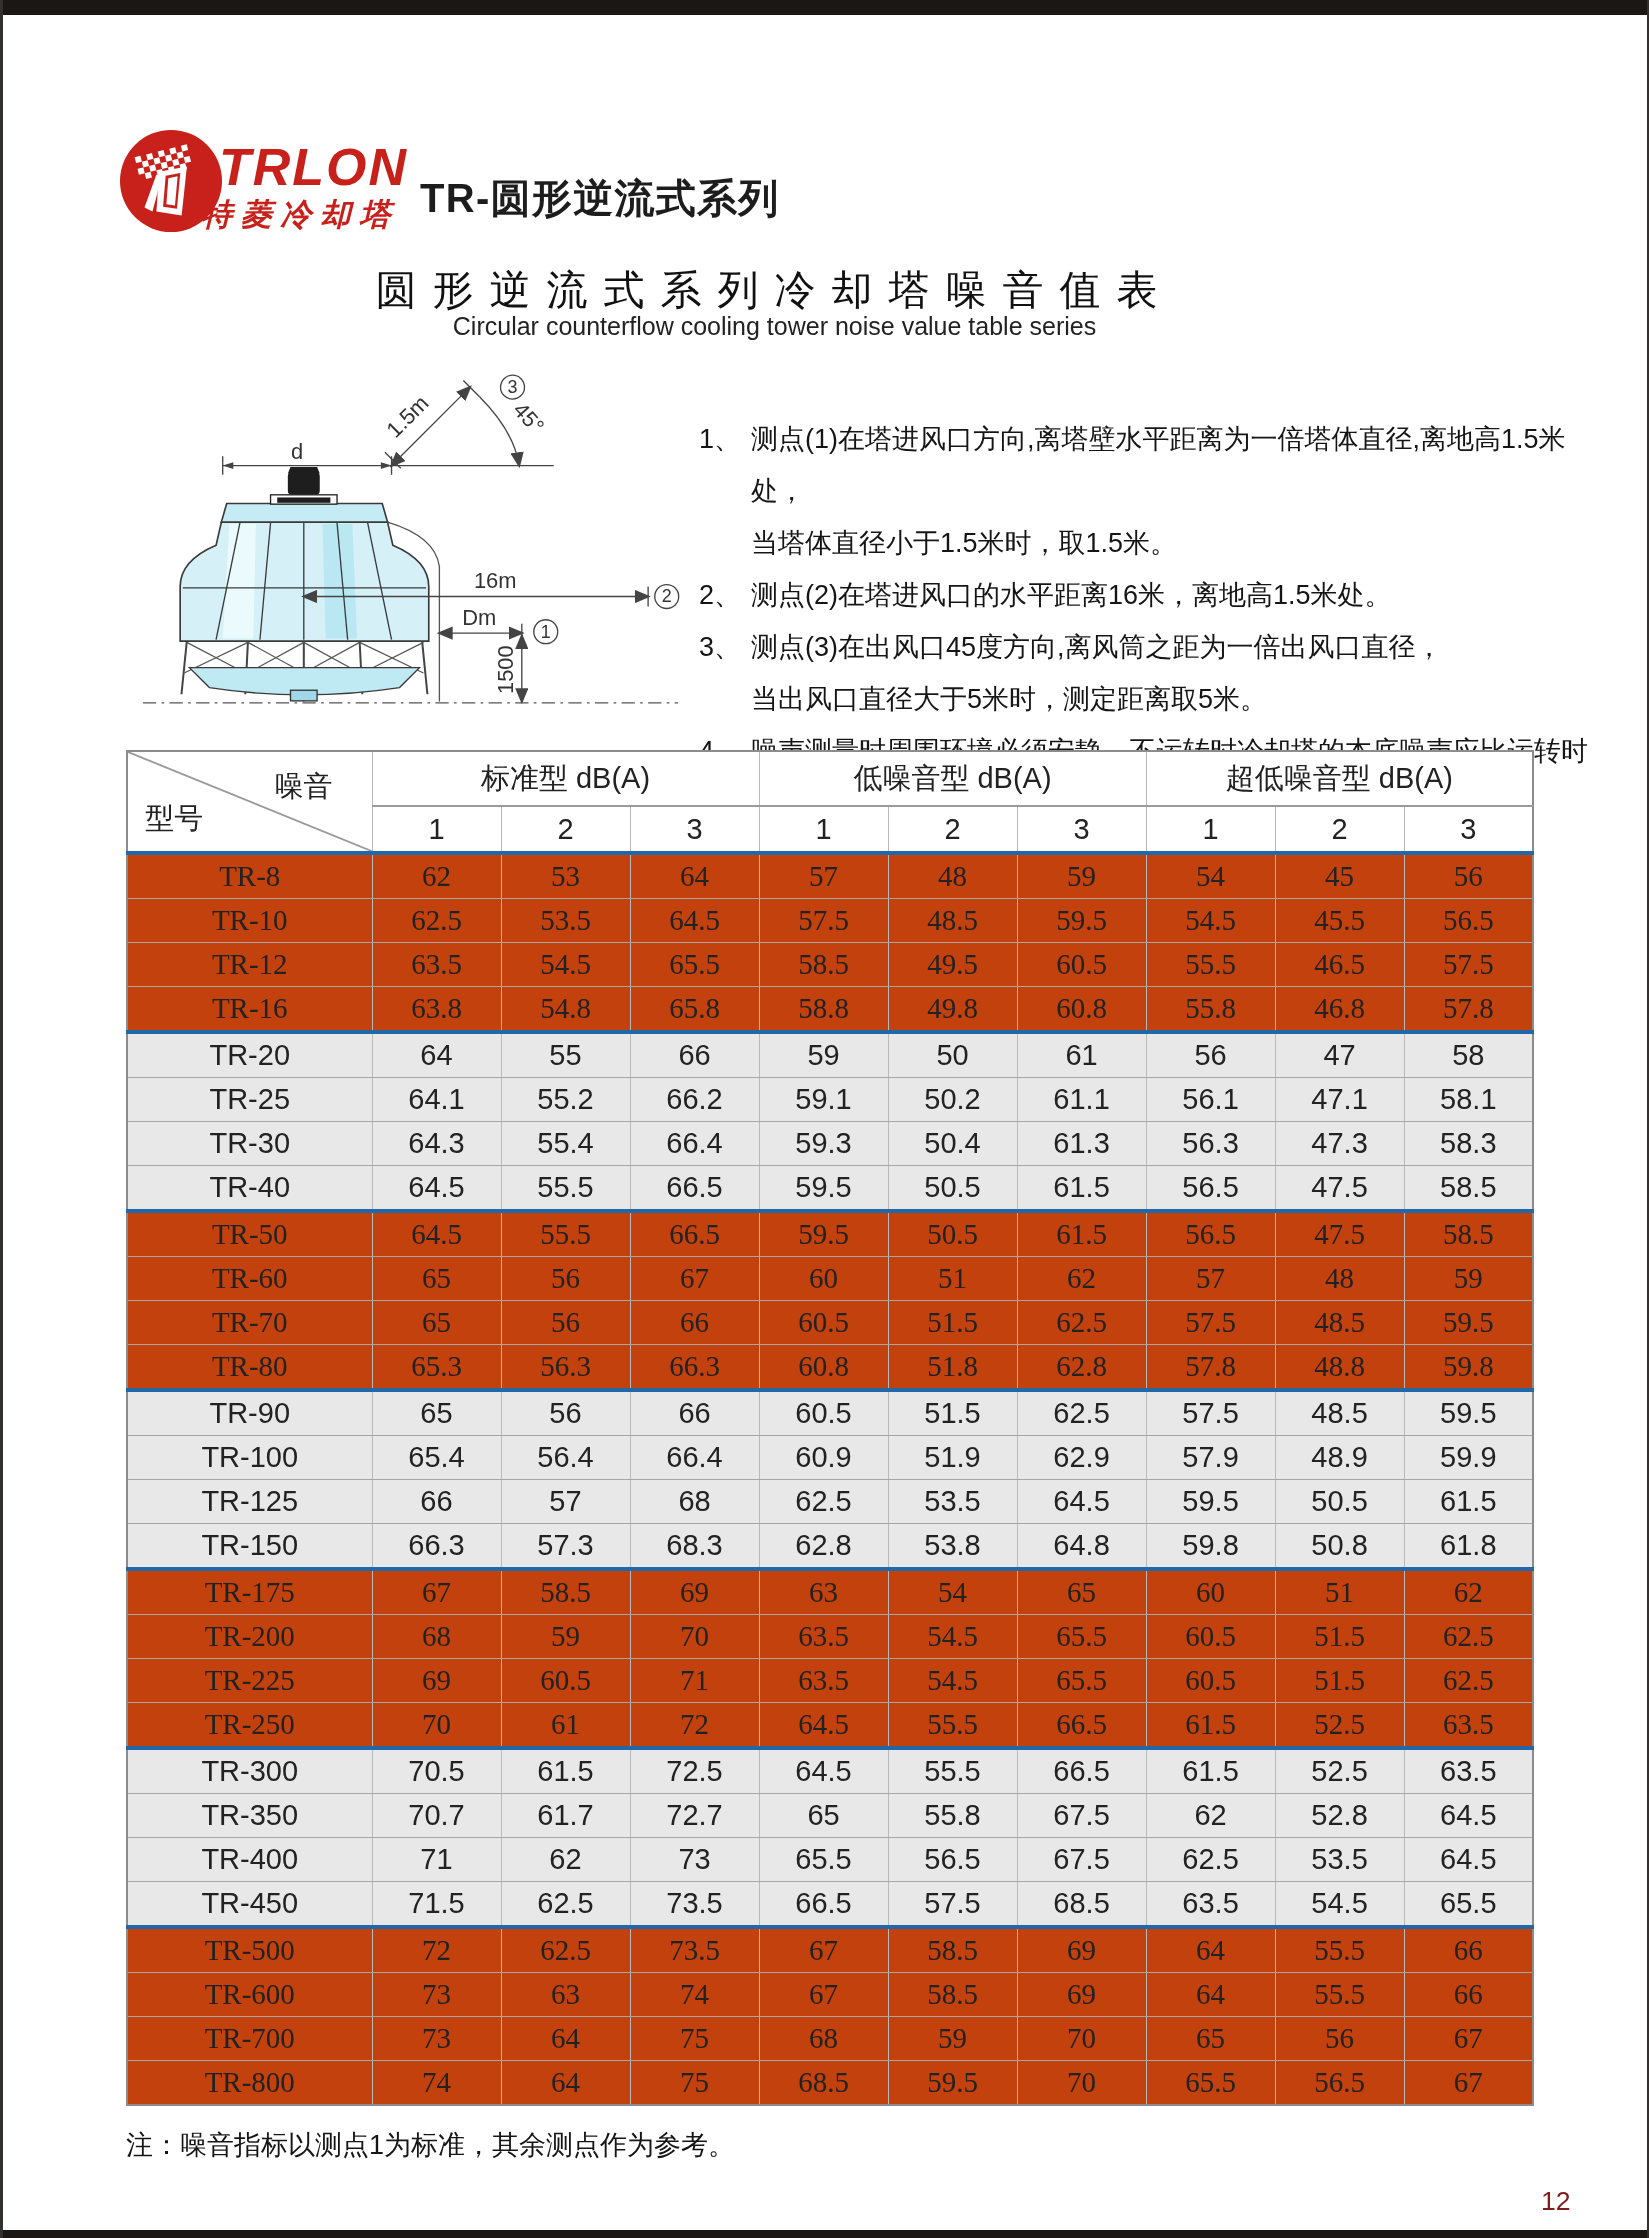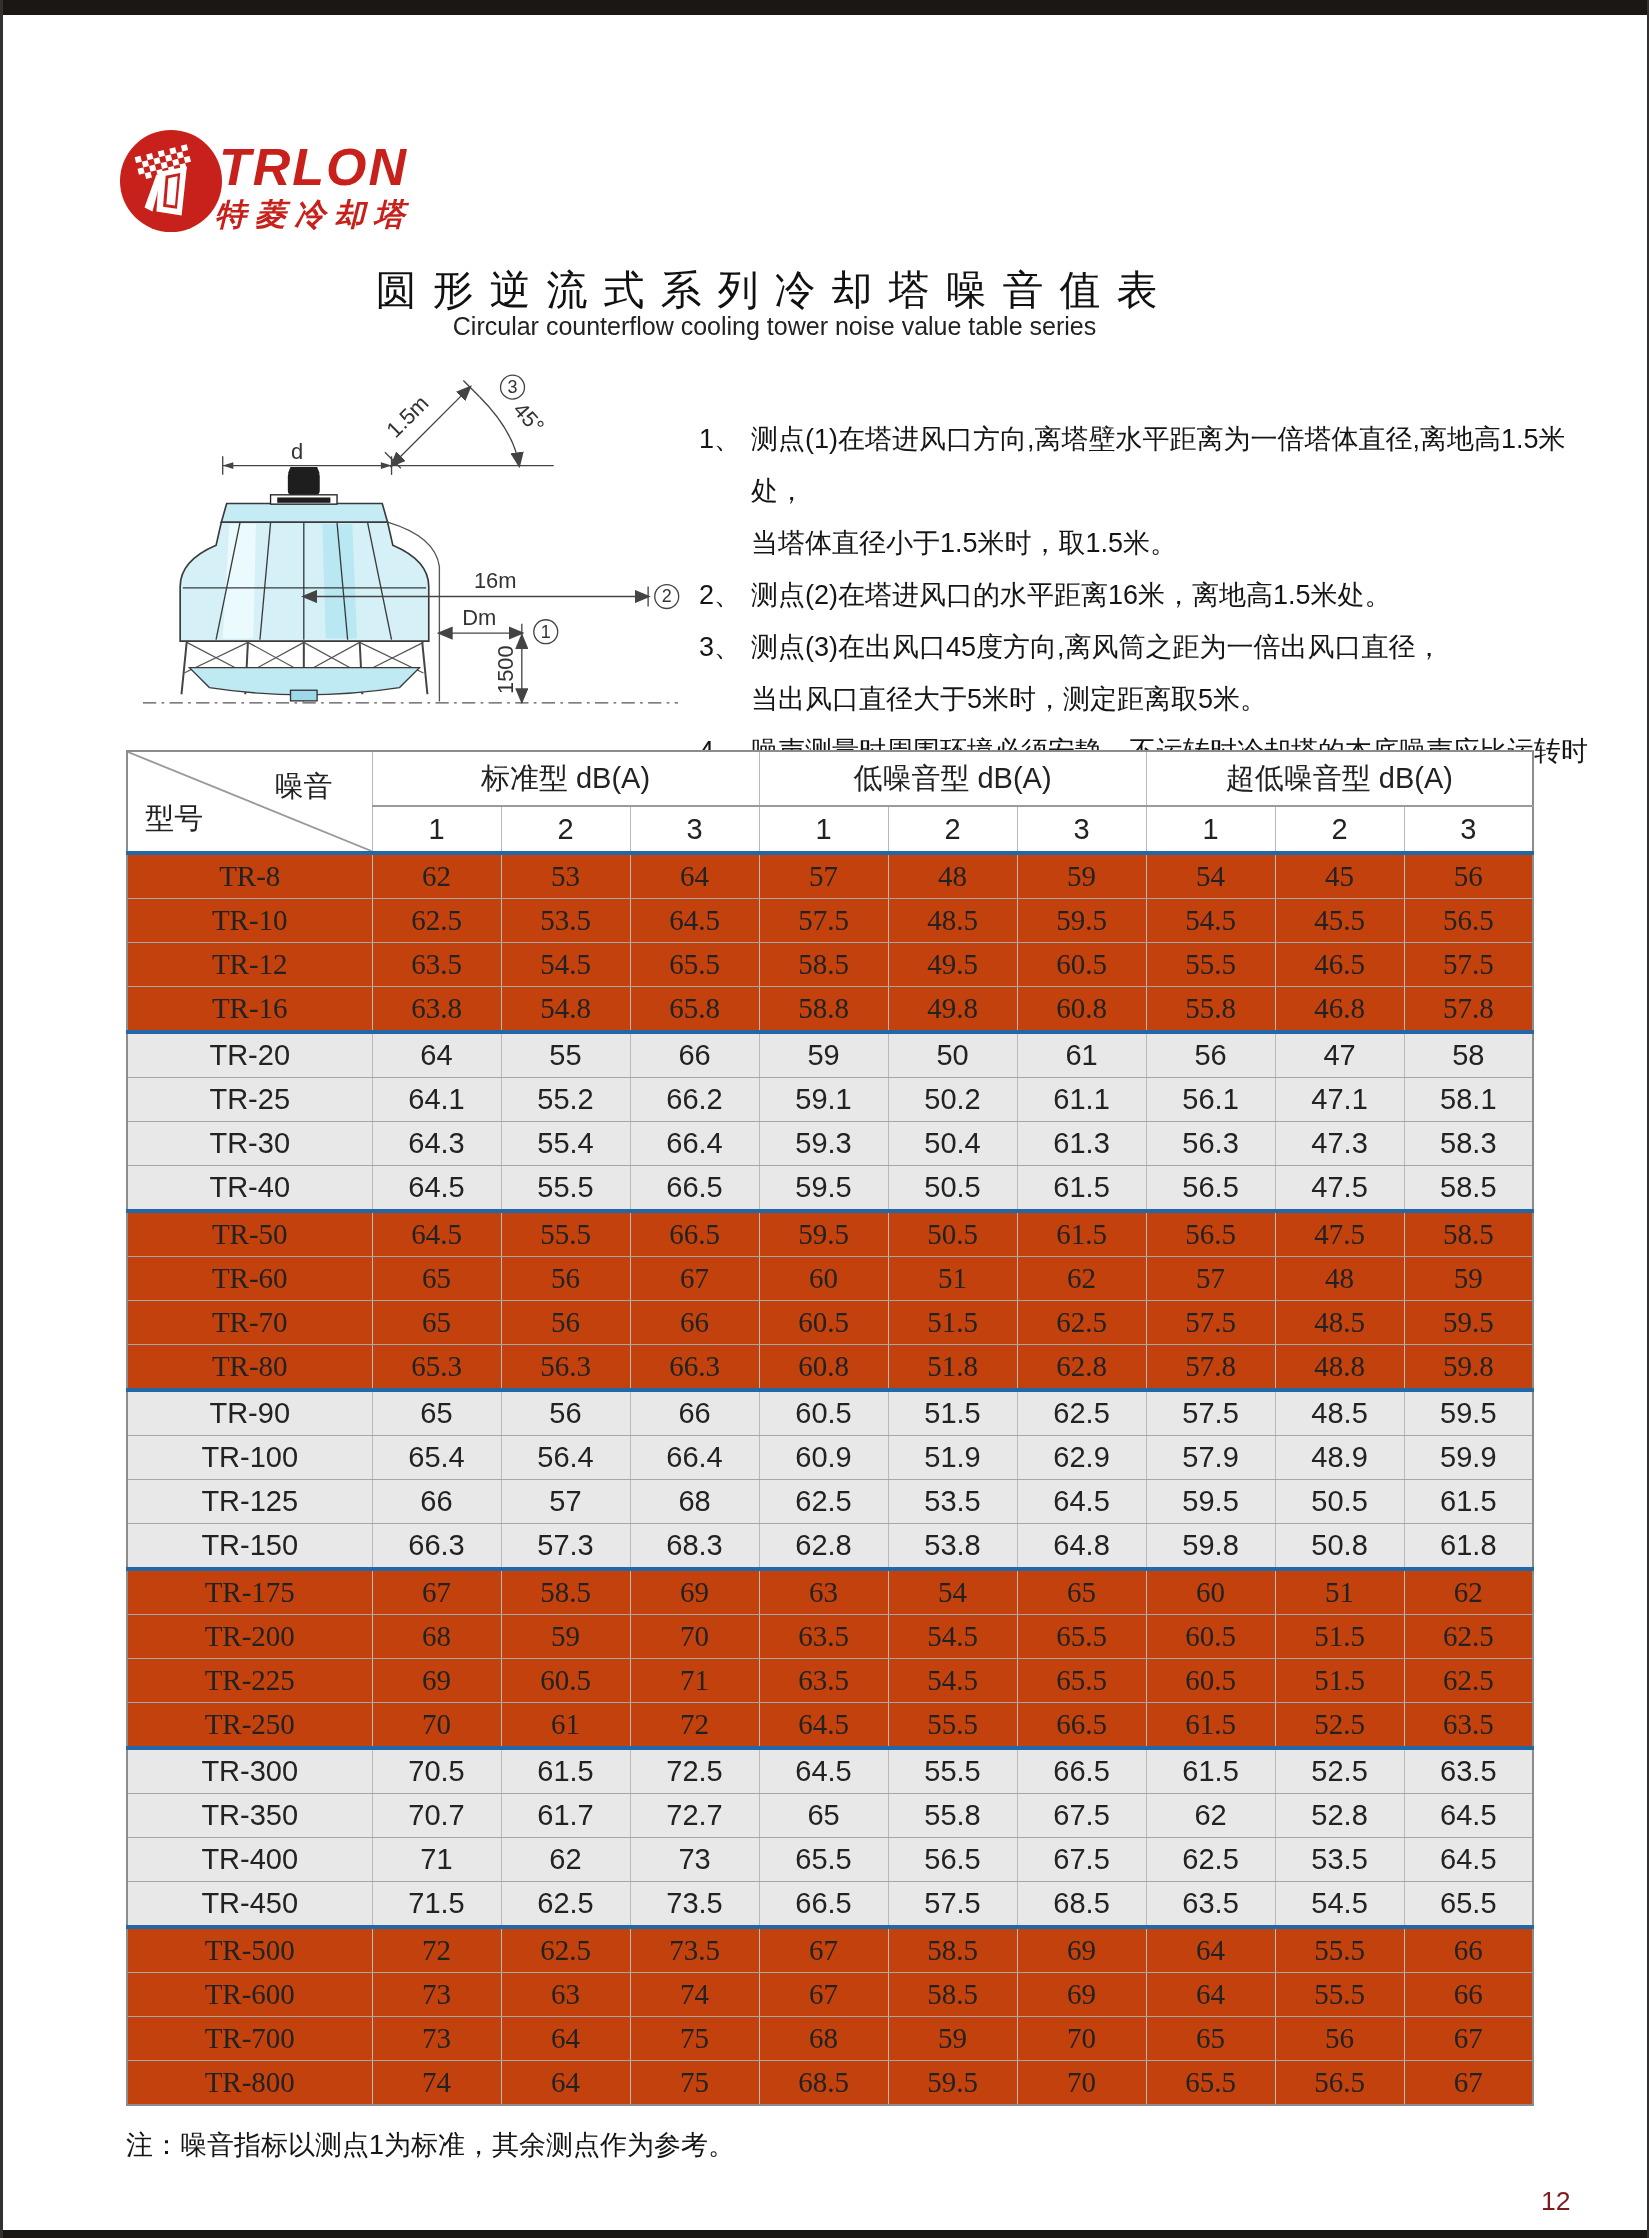--- a/index.html
+++ b/index.html
@@ -9,21 +9,21 @@
   }
   
   .bar-top{position:absolute;left:0;top:0;width:100%;height:14.6px;background:#1b1714;}
   .bar-bottom{position:absolute;left:0;bottom:0;width:100%;height:9.3px;background:#1b1714;}
   .edge-left{position:absolute;left:0;top:0;width:2.7px;height:100%;background:#33302d;}
   .edge-right{position:absolute;right:0;top:0;width:2.7px;height:100%;background:#33302d;}
   
   .logo-mark{position:absolute;left:118px;top:128px;width:106px;height:106px;}
   .logo-name{position:absolute;left:219px;top:137px;font-size:52px;font-weight:bold;font-style:italic;
     color:#c8201a;letter-spacing:2px;}
-  .logo-sub{position:absolute;left:215px;top:194px;font-size:31px;font-weight:bold;font-style:italic;
+  .logo-sub{position:absolute;left:201px;top:194px;font-size:31px;font-weight:bold;font-style:italic;
     color:#c8201a;letter-spacing:8.6px;white-space:nowrap;}
   .series-title{position:absolute;left:420px;top:171px;font-size:40px;font-weight:bold;color:#1d1d1d;letter-spacing:1.3px;}
   
   .title-zh{position:absolute;left:0;top:263px;width:1549px;text-align:center;
     font-size:41px;font-weight:normal;color:#111;letter-spacing:16px;}
   .title-en{position:absolute;left:0;top:312px;width:1549px;text-align:center;
     font-size:25px;color:#222;}
   
   .diagram{position:absolute;left:123px;top:367px;width:565px;height:356px;}
   .diagram svg{width:100%;height:100%;}
@@ -95,20 +95,21 @@
         </g>
       </g>
       <path d="M62 66 L104 58 L96 132 L58 126 Z"></path>
       <path d="M40 120 L58 70 L66 74 L52 126 Z"></path>
     </g>
     <path d="M72 72 L94 68 L89 122 L68 119 Z" fill="#c8201a"></path>
     <path d="M76 76 L90 73 L86 117 L73 115 Z" fill="#ffffff"></path>
   </svg>
   <div class="logo-name">TRLON</div>
   <div class="logo-sub">特菱冷却塔</div>
+  <div class="series-title">TR-圆形逆流式系列</div>
 
   <div class="title-zh">圆形逆流式系列冷却塔噪音值表</div>
   <div class="title-en">Circular counterflow cooling tower noise value table series</div>
 
   <div class="diagram">
     <svg viewBox="0 0 850 535">
       <defs>
         <marker id="arr" markerWidth="12" markerHeight="10" refX="10" refY="5" orient="auto">
           <path d="M0,0 L12,5 L0,10 Z" fill="#444"></path>
         </marker>

